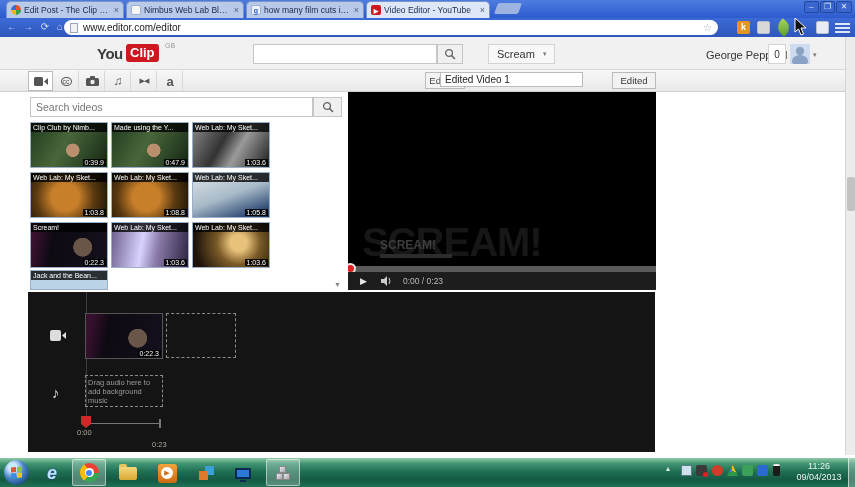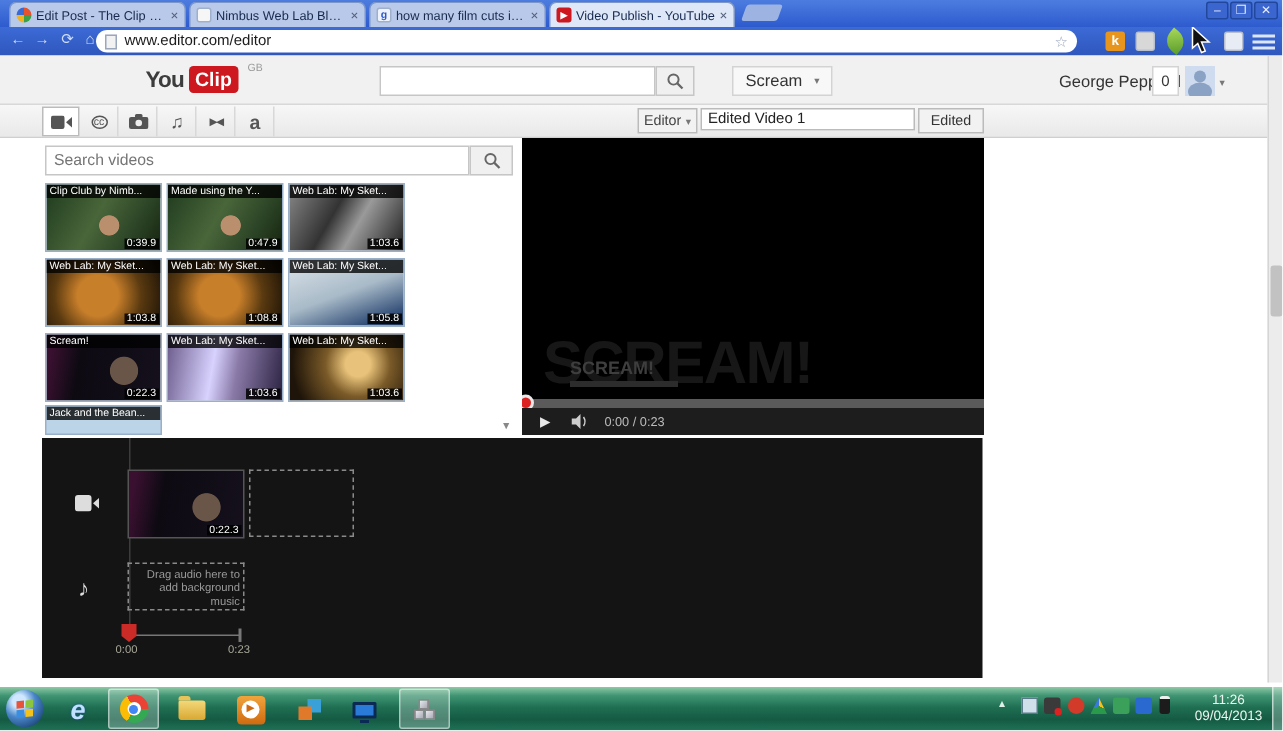--- a/index.html
+++ b/index.html
@@ -49,21 +49,21 @@
   .caret { font-size:7px; color:#777; }
 
   
   .edbar { left:0; top:70px; width:845px; height:22px; background:linear-gradient(180deg,#f7f7f7,#e9e9e9); border-bottom:1px solid #cfcfcf; }
   .tool { top:71px; width:25px; height:20px; display:flex; align-items:center; justify-content:center; color:#555; border-right:1px solid #d8d8d8; }
   .tool.selected { background:#fff; border:1px solid #bbb; }
   .tool-cc { font-size:7px; border:1px solid #555; border-radius:50%; padding:0 1px; line-height:7px; }
   .tool-trans { font-size:7px; letter-spacing:-1px; }
   .tool-a { font-size:13px; font-weight:bold; }
   .proj-dd { left:425px; top:72px; width:40px; height:17px; background:#f2f2f2; border:1px solid #bbb; font-size:9.5px; color:#444; display:flex; align-items:center; justify-content:center; gap:3px; }
-  .proj-name { left:467px; top:72px; width:143px; height:15px; border:1px solid #bbb; font-size:10px; padding:0 4px; color:#222; }
+  .proj-name { left:440px; top:72px; width:143px; height:15px; border:1px solid #bbb; font-size:10px; padding:0 4px; color:#222; }
   .publish { left:612px; top:72px; width:44px; height:17px; background:#f2f2f2; border:1px solid #bbb; font-size:9.5px; color:#333; text-align:center; line-height:15px; }
 
   
   .panel-search { left:30px; top:97px; width:283px; height:20px; border:1px solid #c6c6c6; font-size:10.5px; padding:0 5px; color:#444; }
   .panel-search-btn { left:313px; top:97px; width:29px; height:20px; background:#f0f0f0; border:1px solid #c6c6c6; display:flex; align-items:center; justify-content:center; }
   .thumb { width:78px; height:46px; border:1px solid #9ab0c8; overflow:hidden; }
   .thumb-title { position:absolute; left:0; top:0; right:0; background:rgba(0,0,0,0.78); color:#fff; font-size:7px; padding:1px 2px; white-space:nowrap; overflow:hidden; }
   .thumb-dur { position:absolute; right:1px; bottom:1px; background:rgba(0,0,0,0.85); color:#fff; font-size:7px; padding:0 2px; }
   .th-boy { background:radial-gradient(circle at 55% 62%, #b98f6e 0 13%, transparent 14%), linear-gradient(120deg,#1e3a1e,#49663a 45%,#2c4426 75%,#15240f); }
   .th-machine { background:linear-gradient(120deg,#8a8a8a 0%,#333 40%,#9a9a9a 60%,#1c1c1c 100%); }
@@ -85,21 +85,21 @@
   .pl-dot i { position:absolute; left:2px; top:2px; width:7px; height:7px; border-radius:50%; background:#d22; }
   .pl-controls { position:absolute; left:0; top:180px; width:308px; height:18px; background:#1d1d1d; display:flex; align-items:center; }
   .pl-play { color:#e8e8e8; font-size:9px; margin-left:12px; }
   .pl-time { color:#bbb; font-size:8.5px; margin-left:10px; }
 
   
   .timeline { left:28px; top:292px; width:627px; height:160px; background:#141414; overflow:hidden; }
   .tl-vline { position:absolute; left:58px; top:0; width:1px; height:133px; background:#3c3c3c; }
   .tl-clip { position:absolute; left:57px; top:21px; width:78px; height:46px; border:1px solid #555; }
   .tl-drop-video { position:absolute; left:138px; top:21px; width:70px; height:45px; border:1px dashed #8a8a8a; }
-  .tl-drop-audio { position:absolute; left:57px; top:83px; width:78px; height:32px; border:1px dashed #8a8a8a; color:#9a9a9a; font-size:7.5px; text-align:right; display:flex; align-items:center; justify-content:center; padding:2px; }
+  .tl-drop-audio { position:absolute; left:57px; top:83px; width:78px; height:32px; border:1px dashed #8a8a8a; color:#9a9a9a; font-size:7.5px; text-align:left; display:flex; align-items:center; justify-content:center; padding:2px; }
   .tl-ruler-line { position:absolute; left:59px; top:131px; width:73px; height:1px; background:#777; }
   .tl-ruler-end { position:absolute; left:131px; top:127px; width:2px; height:9px; background:#777; }
   .tl-marker { position:absolute; left:53px; top:124px; width:10px; height:8px; background:#cb2b27; }
   .tl-marker:after { content:""; position:absolute; left:0; top:8px; border-left:5px solid transparent; border-right:5px solid transparent; border-top:4px solid #cb2b27; }
   .tl-label { position:absolute; color:#a8a89a; font-size:7.5px; }
   .tl-track-icon { position:absolute; color:#ddd; }
 
   
   .scrollbar { left:845px; top:37px; width:10px; height:418px; background:#ececec; border-left:1px solid #d5d5d5; }
   .scroll-handle { position:absolute; left:1px; top:140px; width:8px; height:34px; background:#c2c2c2; border-radius:2px; }
@@ -150,21 +150,21 @@
     <span class="tab-title">Nimbus Web Lab Blog - T</span>
     <span class="tab-close">×</span>
   </div>
   <div class="abs tab" style="left:246px; width:118px;">
     <span class="favicon fav-google">g</span>
     <span class="tab-title">how many film cuts is the</span>
     <span class="tab-close">×</span>
   </div>
   <div class="abs tab active" style="left:366px; width:124px;">
     <span class="favicon fav-youtube">▶</span>
-    <span class="tab-title">Video Publish - YouTube</span>
+    <span class="tab-title">Video Editor - YouTube</span>
     <span class="tab-close">×</span>
   </div>
   <div class="abs newtab"></div>
 
   <div class="abs winbtn" style="left:804px; width:15px;">–</div>
   <div class="abs winbtn" style="left:820px; width:15px;">❐</div>
   <div class="abs winbtn" style="left:836px; width:16px;">✕</div>
 
   <div class="abs navbar"></div>
   <div class="abs navbtn" style="left:4px;">←</div>
@@ -325,21 +325,21 @@
     <div class="tl-clip th-scream thumb" style="position:absolute; left:57px; top:21px;">
       <span class="thumb-dur">0:22.3</span>
     </div>
     <div class="tl-drop-video"></div>
     <div class="tl-track-icon" style="left:24px; top:92px; font-size:15px;">♪</div>
     <div class="tl-drop-audio">Drag audio here to add background music</div>
     <div class="tl-ruler-line"></div>
     <div class="tl-ruler-end"></div>
     <div class="tl-marker"></div>
     <span class="tl-label" style="left:49px; top:136px;">0:00</span>
-    <span class="tl-label" style="left:124px; top:136px;">0:23</span>
+    <span class="tl-label" style="left:124px; top:148px;">0:23</span>
   </div>
 
   <div class="abs scrollbar">
     <div class="scroll-handle"></div>
   </div>
 
   <div class="abs taskbar"></div>
   <div class="abs orb">
     <div class="flag">
         <i></i>

